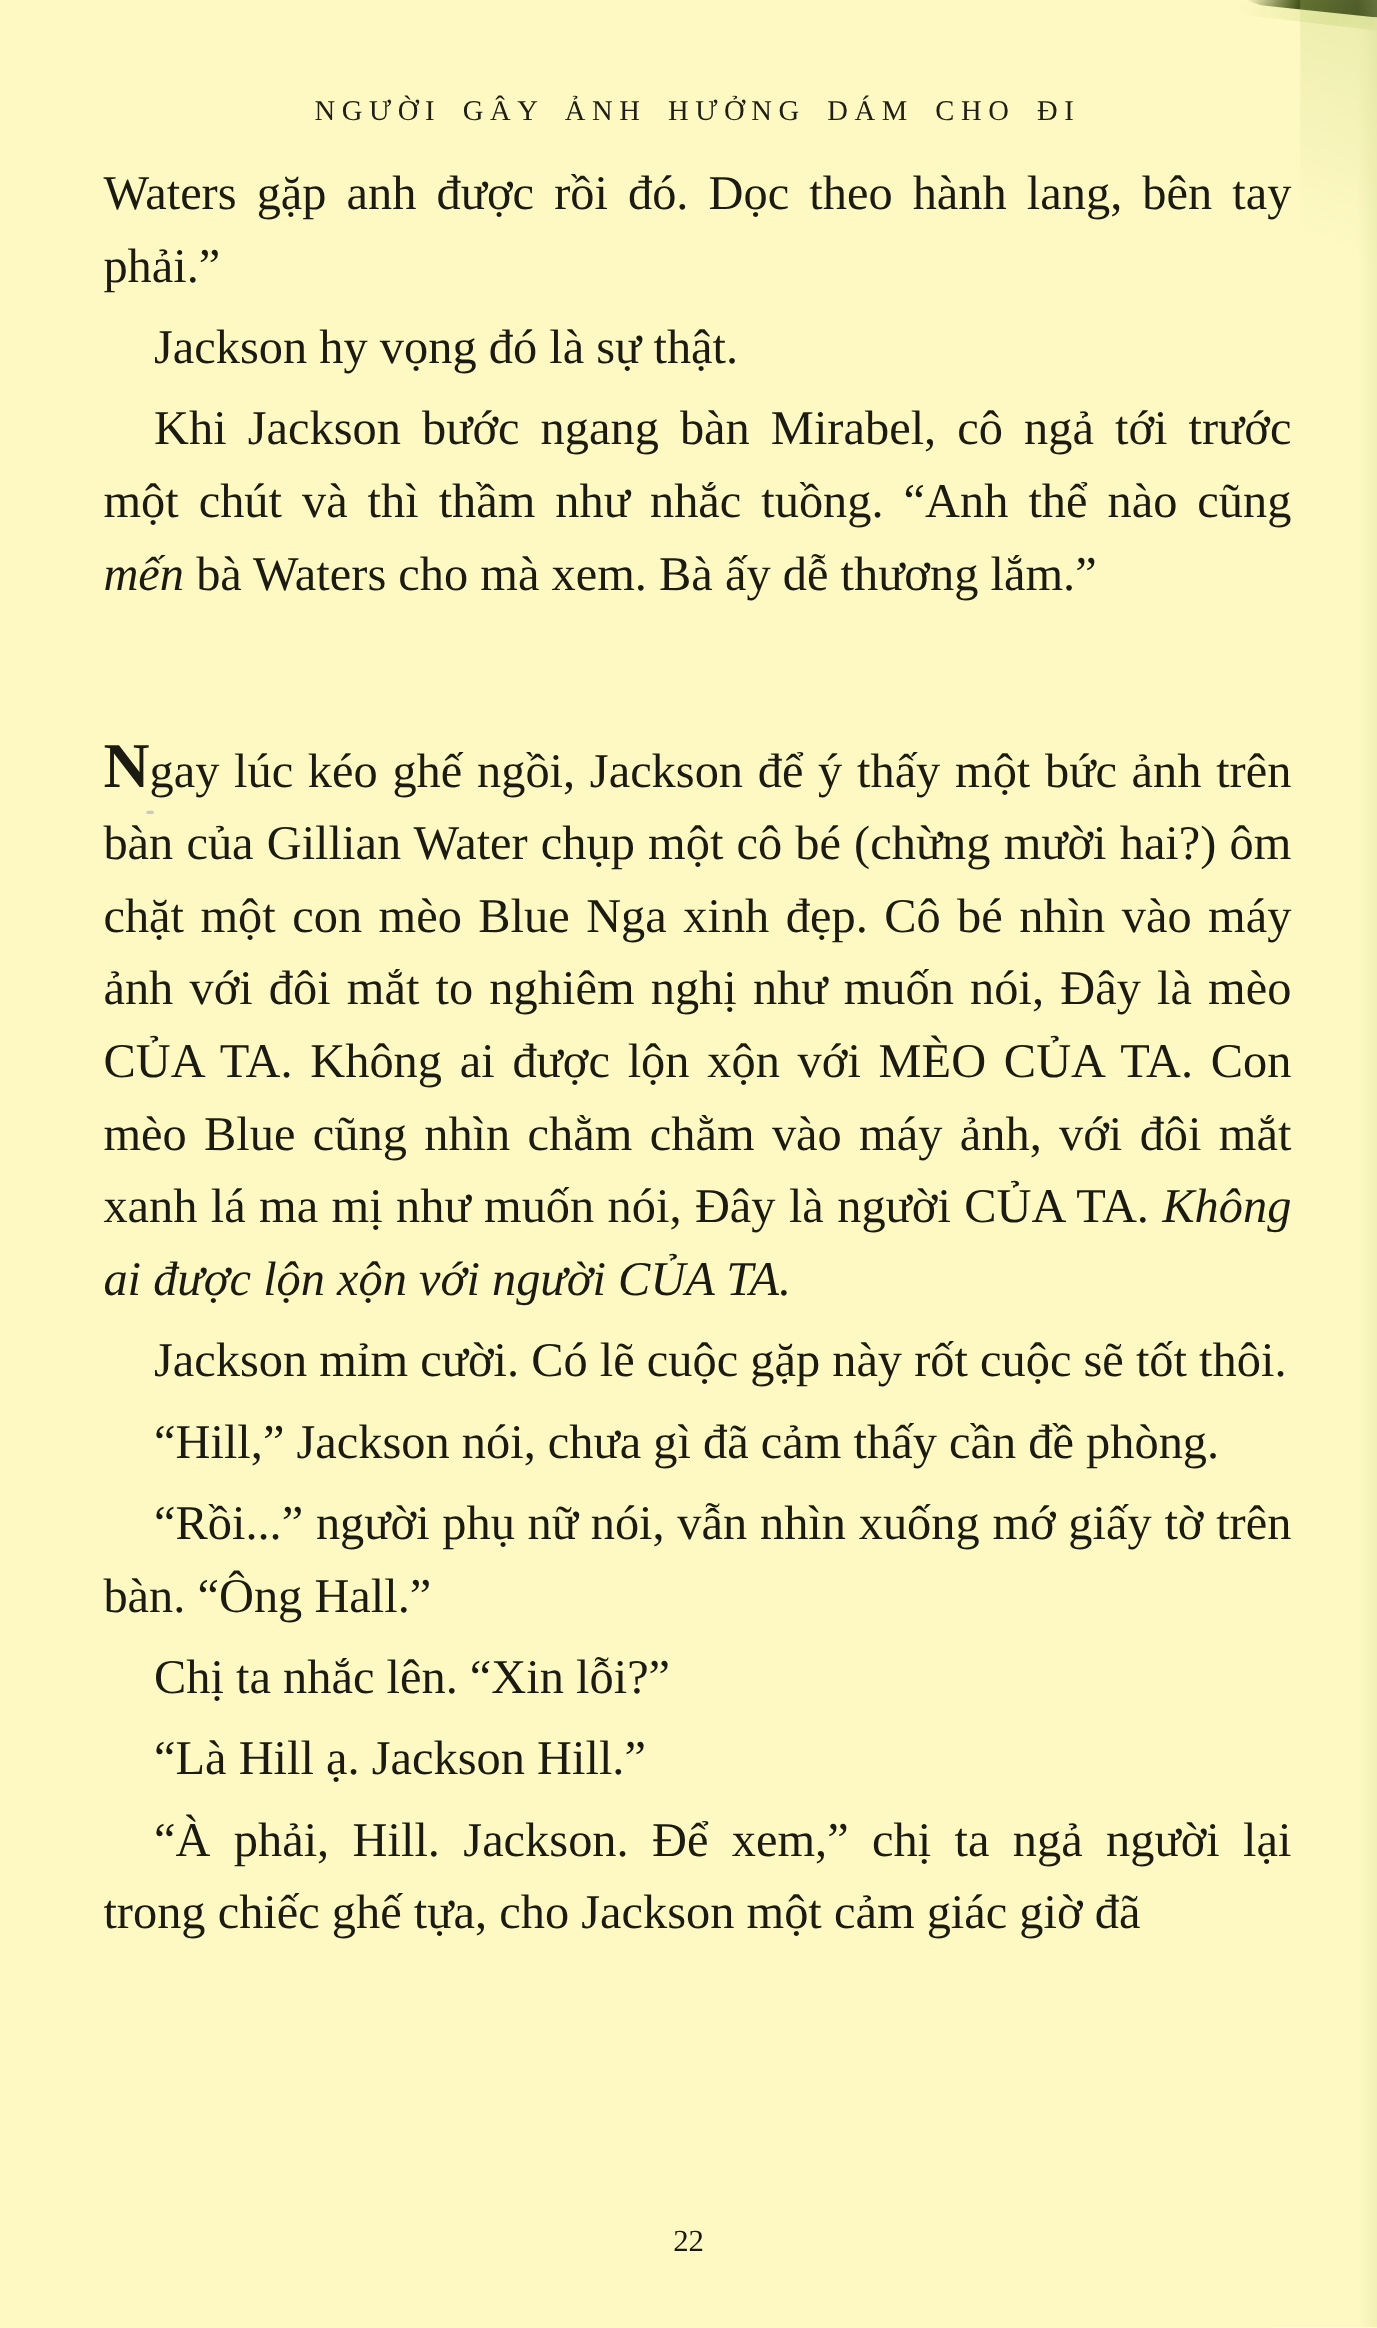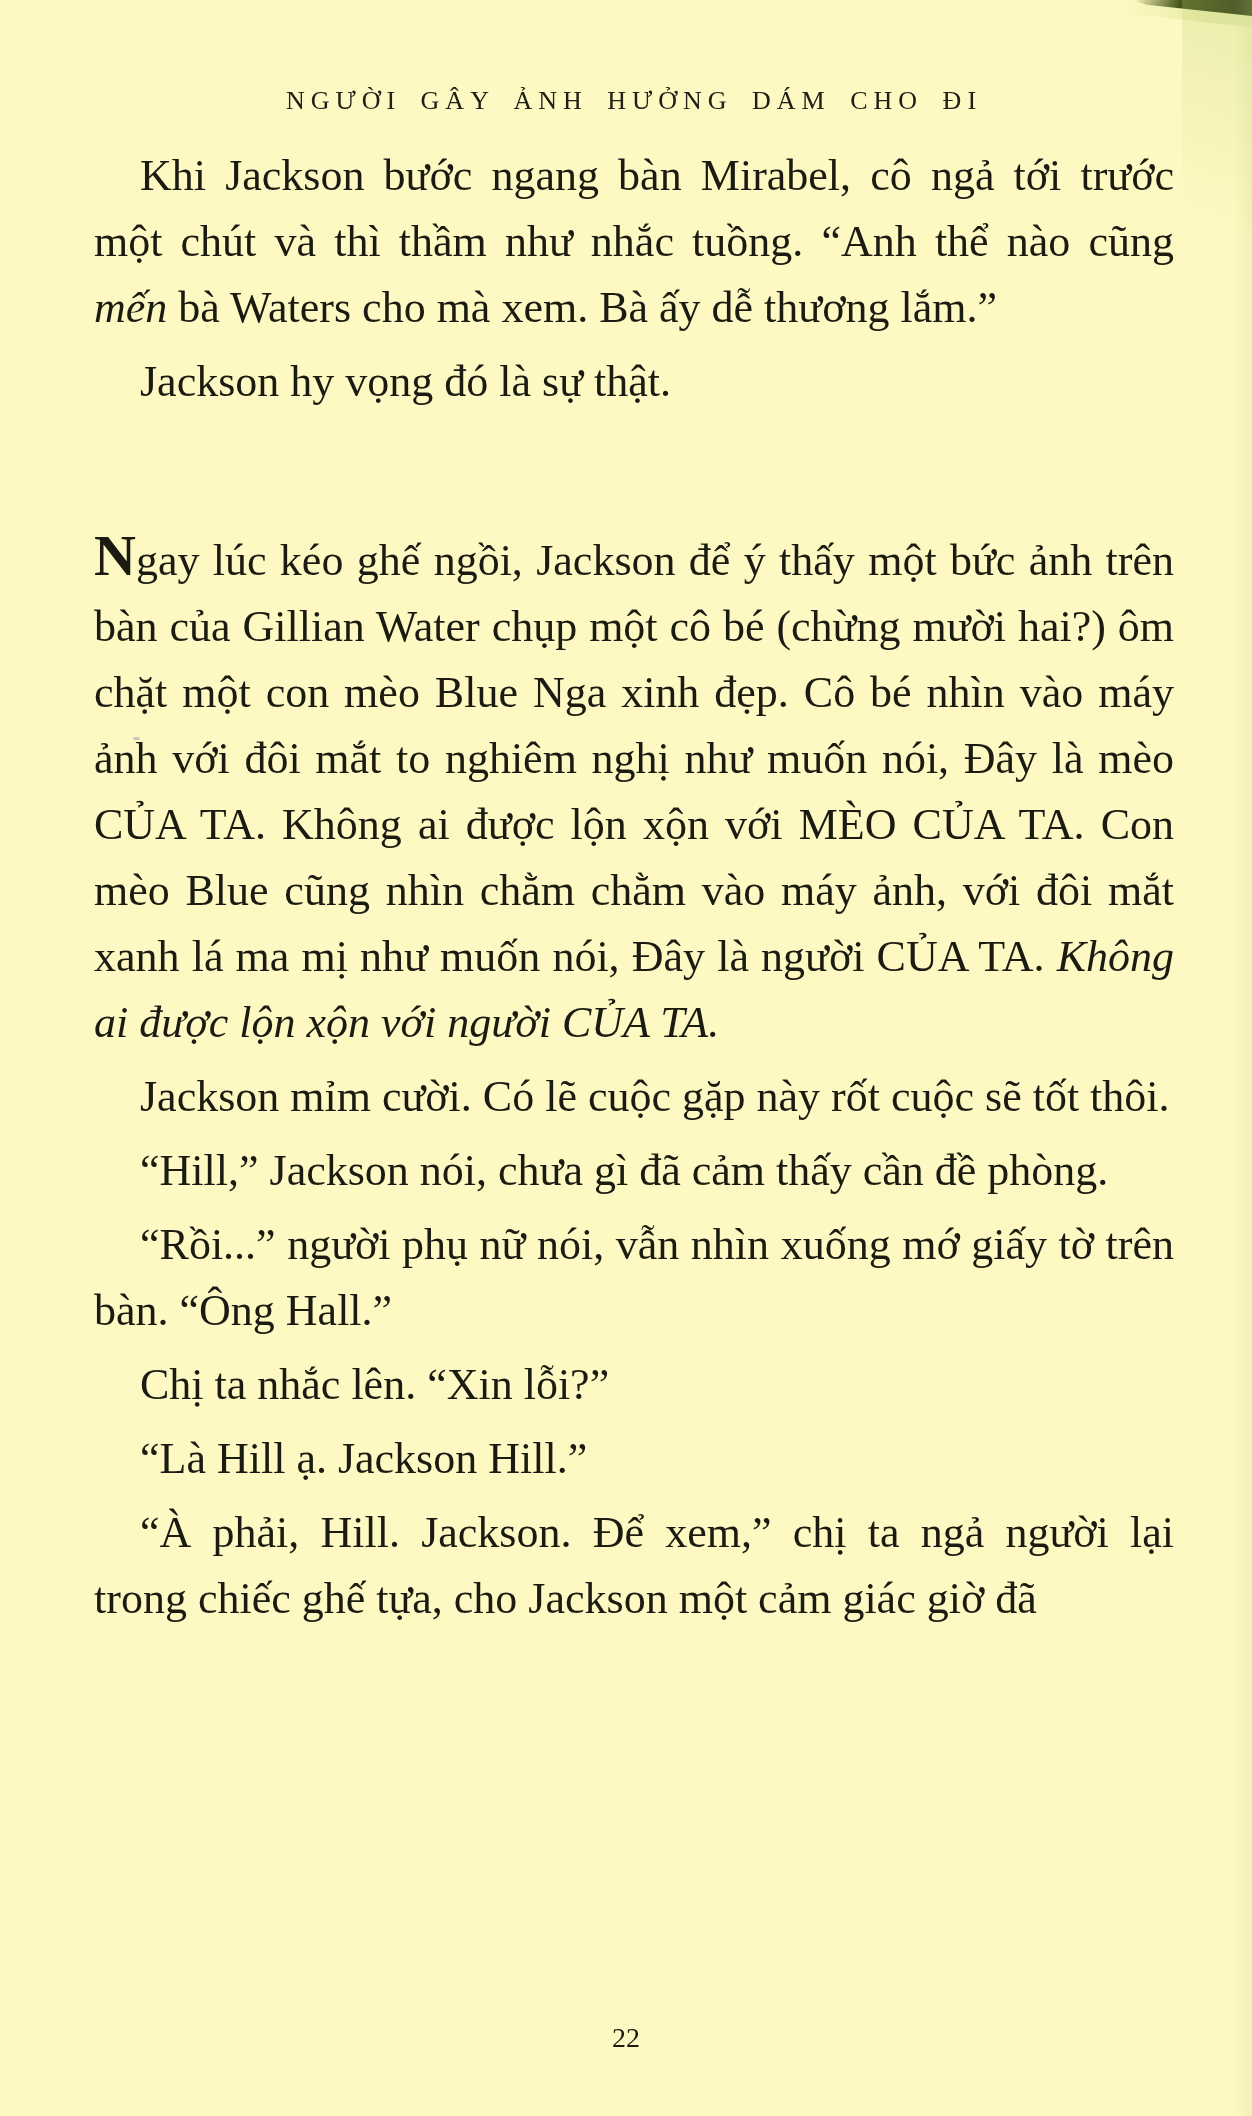--- a/index.html
+++ b/index.html
@@ -112,22 +112,23 @@
   <div class="corner-wrap">
     <div class="corner-glow"></div>
     <div class="corner-shadow"></div>
   </div>
   <div class="right-edge-tint-upper"></div>
   <div class="right-edge-tint"></div>
 
   <div class="running-head">NGƯỜI GÂY ẢNH HƯỞNG DÁM CHO ĐI</div>
 
   <main class="page-body">
+      <p class="para"><span class="seg-normal">Waters gặp anh được rồi đó. Dọc theo hành lang, bên tay phải.”</span></p>
+      <p class="para indent"><span class="seg-normal">Jackson hy vọng đó là sự thật.</span></p>
       <p class="para indent"><span class="seg-normal">Khi Jackson bước ngang bàn Mirabel, cô ngả tới trước một chút và thì thầm như nhắc tuồng. “Anh thể nào cũng </span><span class="seg-italic">mến</span><span class="seg-normal"> bà Waters cho mà xem. Bà ấy dễ thương lắm.”</span></p>
-      <p class="para indent"><span class="seg-normal">Jackson hy vọng đó là sự thật.</span></p>
       <p class="para section-break"><span class="seg-initial">N</span><span class="seg-normal">gay lúc kéo ghế ngồi, Jackson để ý thấy một bức ảnh trên bàn của Gillian Water chụp một cô bé (chừng mười hai?) ôm chặt một con mèo Blue Nga xinh đẹp. Cô bé nhìn vào máy ảnh với đôi mắt to nghiêm nghị như muốn nói, Đây là mèo CỦA TA. Không ai được lộn xộn với MÈO CỦA TA. Con mèo Blue cũng nhìn chằm chằm vào máy ảnh, với đôi mắt xanh lá ma mị như muốn nói, Đây là người CỦA TA. </span><span class="seg-italic">Không ai được lộn xộn với người CỦA TA.</span></p>
       <p class="para indent"><span class="seg-normal">Jackson mỉm cười. Có lẽ cuộc gặp này rốt cuộc sẽ tốt thôi.</span></p>
       <p class="para indent"><span class="seg-normal">“Hill,” Jackson nói, chưa gì đã cảm thấy cần đề phòng.</span></p>
       <p class="para indent"><span class="seg-normal">“Rồi...” người phụ nữ nói, vẫn nhìn xuống mớ giấy tờ trên bàn. “Ông Hall.”</span></p>
       <p class="para indent"><span class="seg-normal">Chị ta nhắc lên. “Xin lỗi?”</span></p>
       <p class="para indent"><span class="seg-normal">“Là Hill ạ. Jackson Hill.”</span></p>
       <p class="para indent"><span class="seg-normal">“À phải, Hill. Jackson. Để xem,” chị ta ngả người lại trong chiếc ghế tựa, cho Jackson một cảm giác giờ đã</span></p>
     </main>
 
   <div class="scan-artifact"></div>

